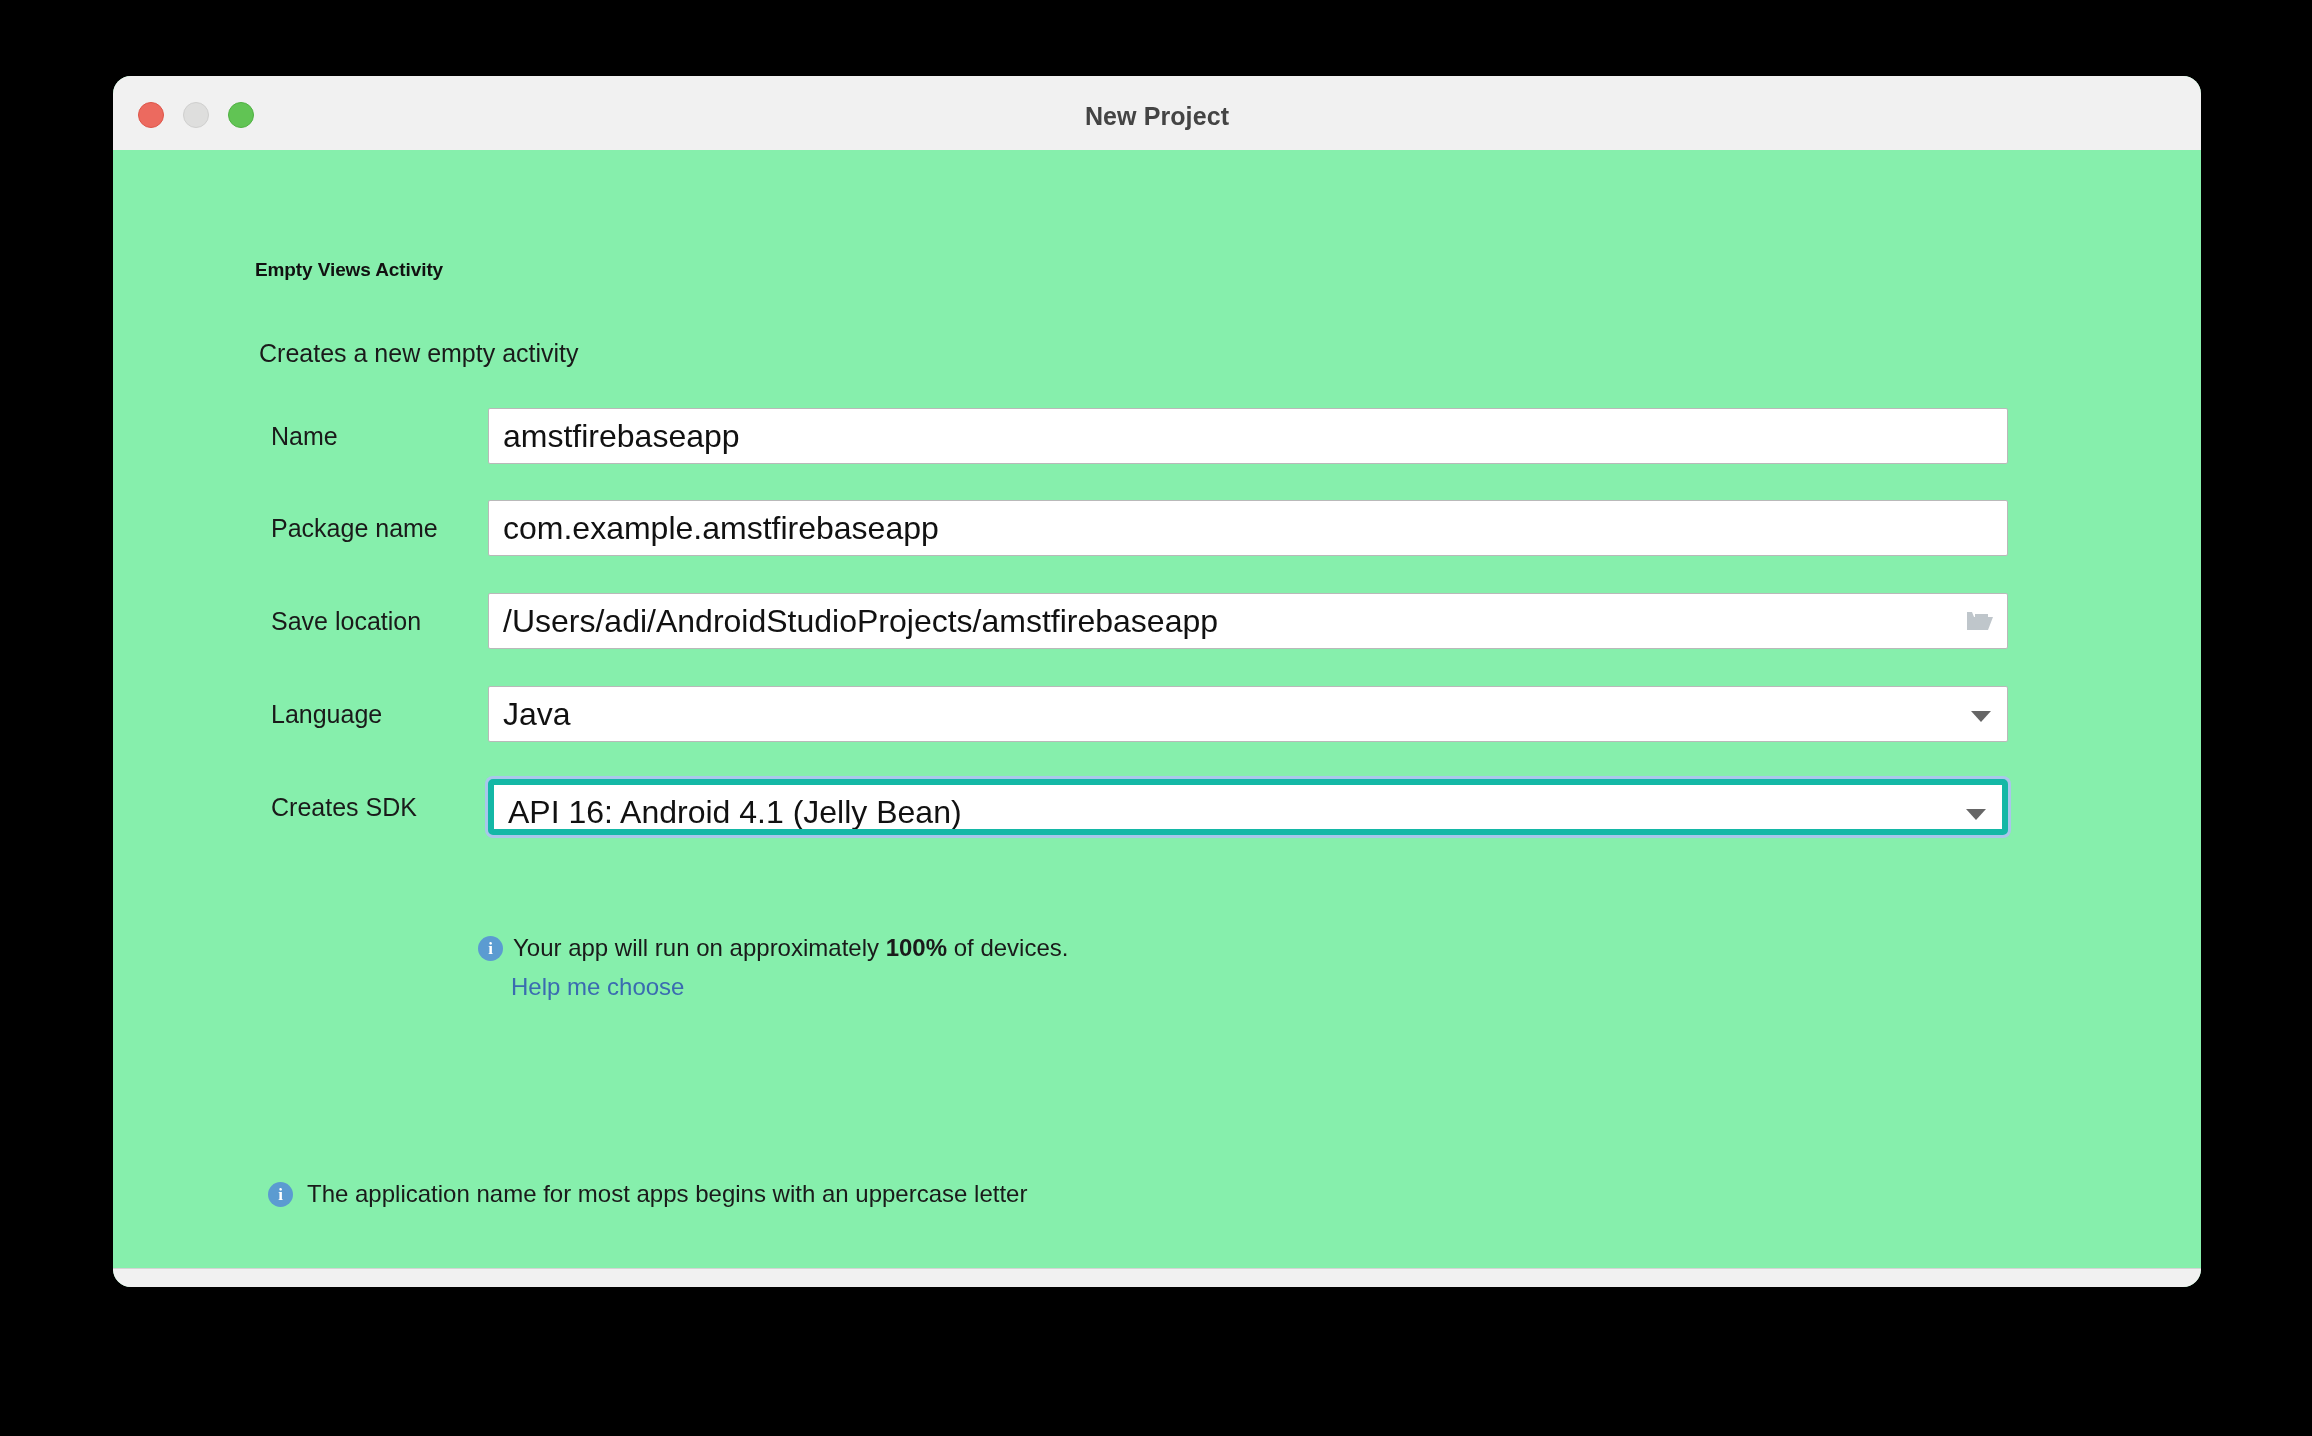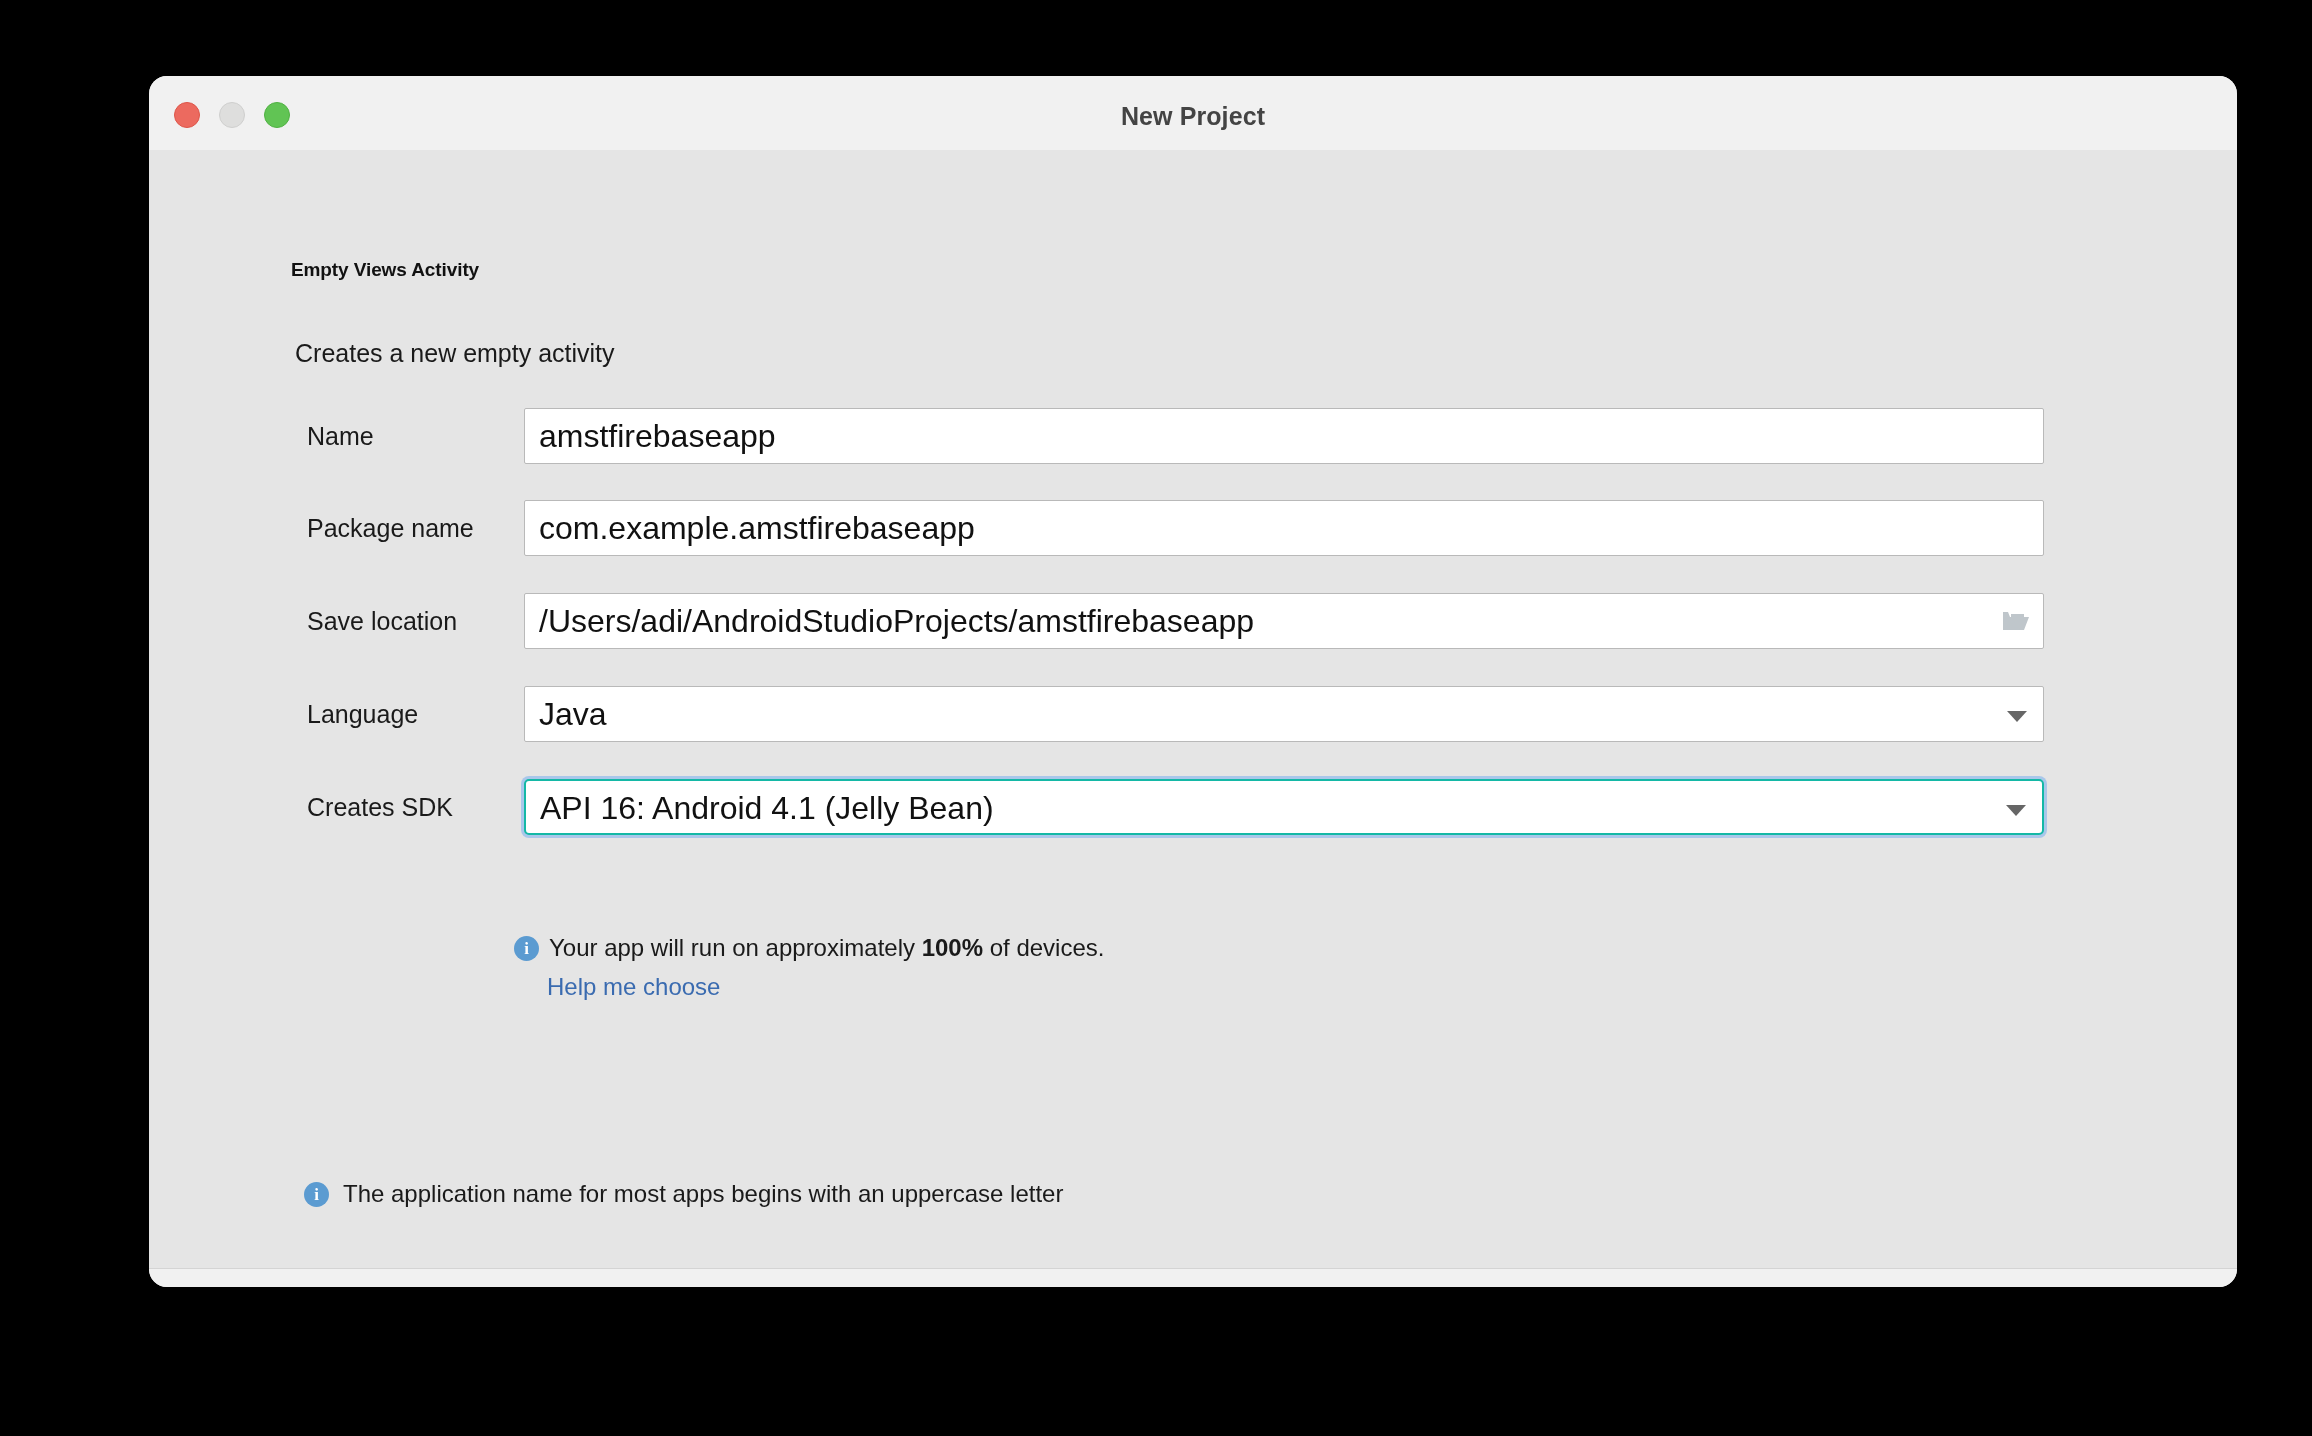--- a/index.html
+++ b/index.html
@@ -13,25 +13,24 @@
     font-family: "Liberation Sans", sans-serif;
   }
 
   
   #window {
     position: absolute;
     left: 113px;
     top: 76px;
     width: 2088px;
     height: 1211px;
-    background: #e5e5e5;
+    background: #86efac;
     border-radius: 18px;
     box-shadow: 0 10px 40px rgba(0,0,0,0.55);
     overflow: hidden;
-    margin-left: 36px;
   }
 
   
   #titlebar {
     position: absolute;
     left: 0; top: 0;
     width: 100%;
     height: 74px;
     background: #f1f1f1;
   }
@@ -115,21 +114,21 @@
     top: 0;
     right: 46px;
     height: 100%;
     line-height: 54px;
     font-size: 32px;
     color: #111111;
     white-space: nowrap;
     overflow: hidden;
   }
   .field.focused {
-    border: 2px solid #14b8a6;
+    border: 6px solid #14b8a6;
     box-shadow: 0 0 0 3px #a9c7ea;
     border-radius: 5px;
   }
 
   .folder-icon {
     position: absolute;
     right: 14px;
     top: 16px;
     width: 26px;
     height: 22px;

